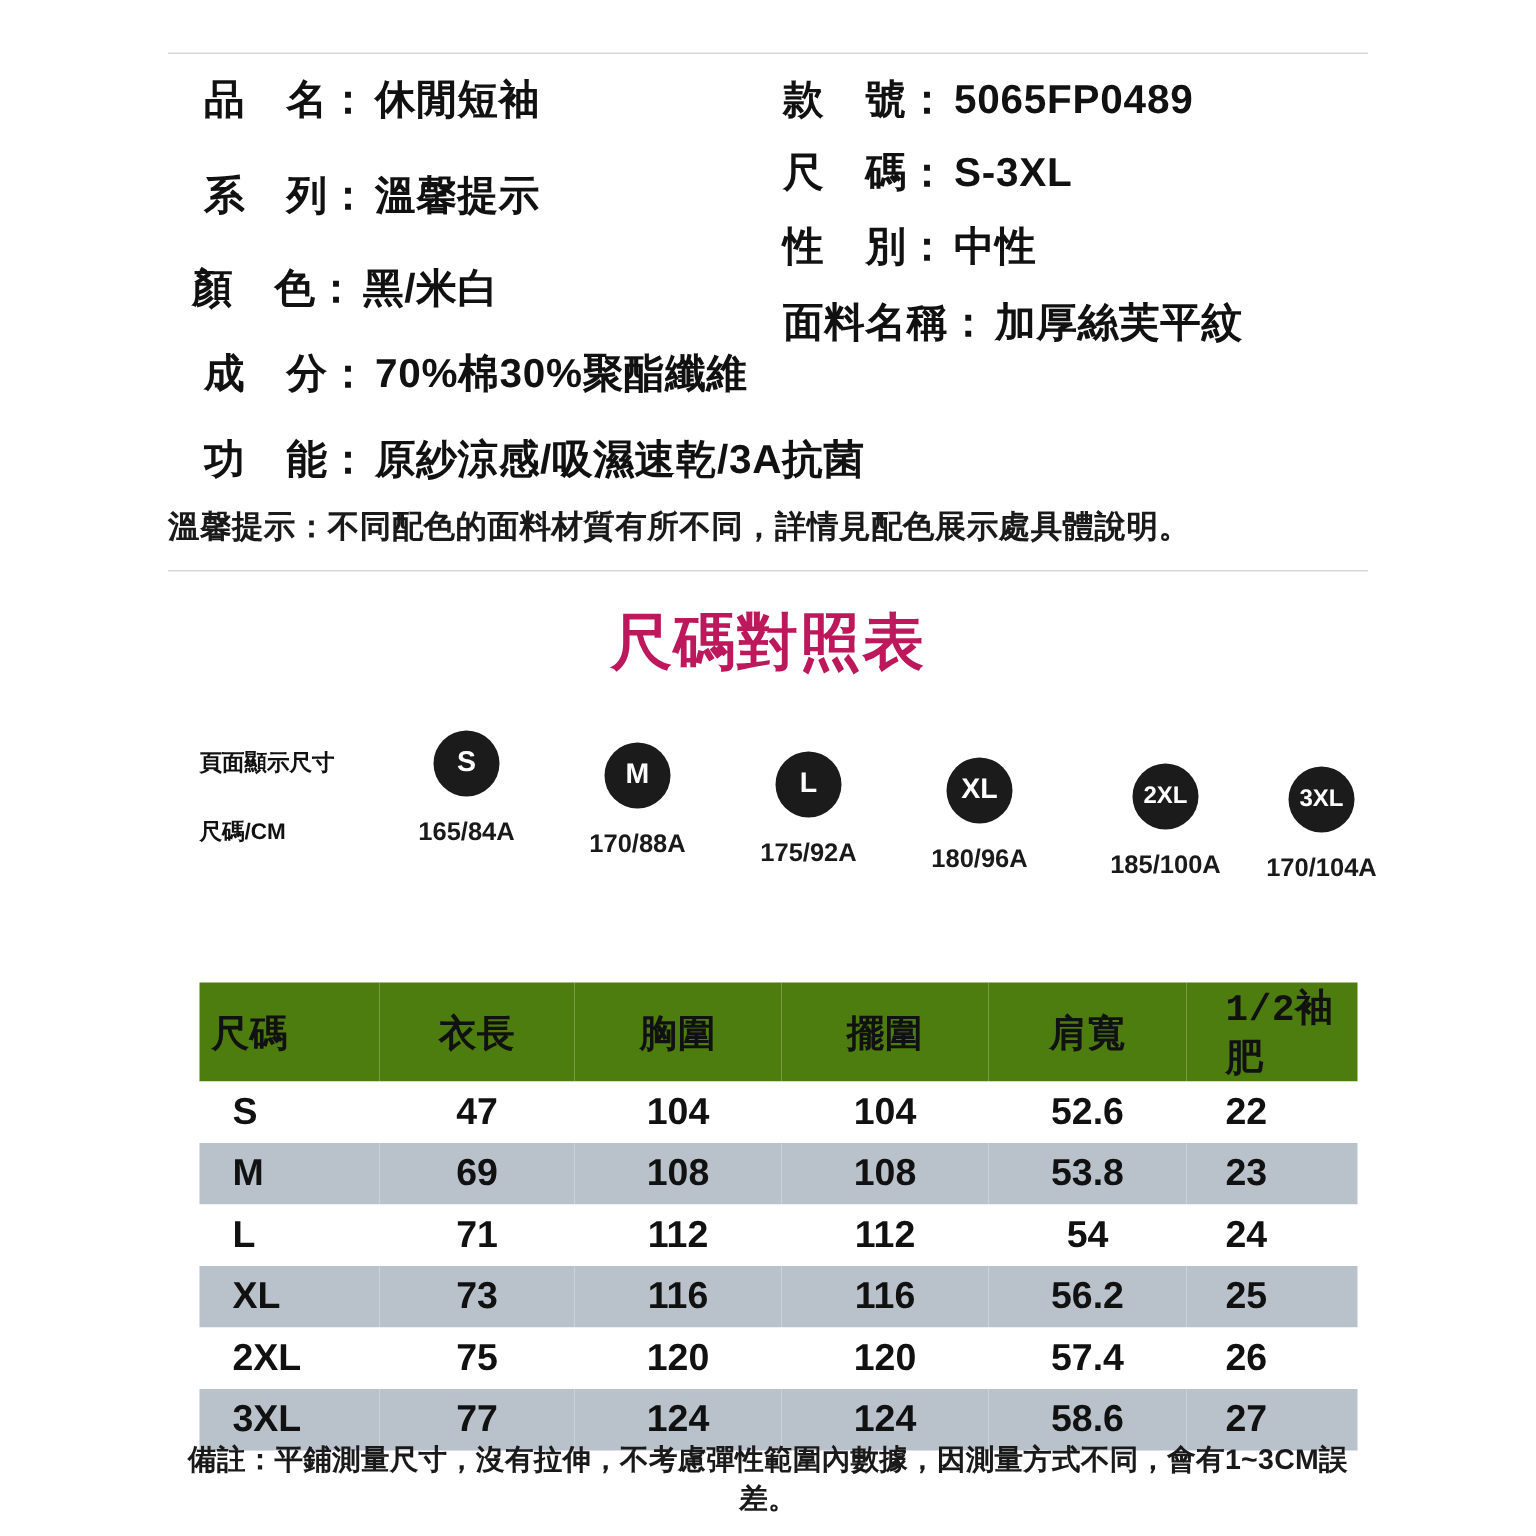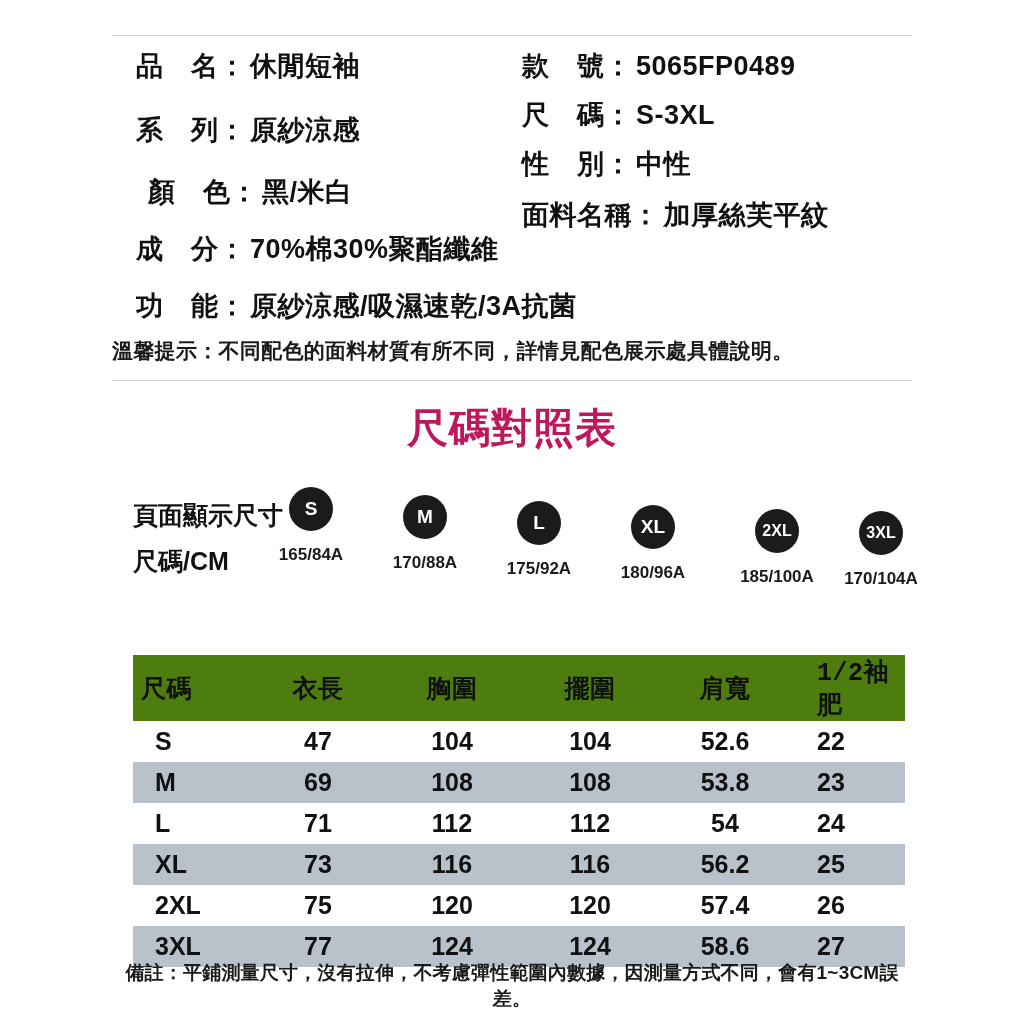--- a/index.html
+++ b/index.html
@@ -57,21 +57,21 @@
   .spec-label {
     display: inline-block;
     font-weight: 700;
   }
   .spec-colon { font-weight: 700; }
   .spec-value { font-weight: 700; padding-left: 4px; }
 
   
   .p-name   { left: 24px;  top: 6px; }
   .p-series { left: 24px;  top: 70px; }
-  .p-color  { left: 36px;  top: 132px; }
+  .p-color  { left: 16px;  top: 132px; }
   .p-comp   { left: 24px;  top: 189px; }
   .p-func   { left: 24px;  top: 246px; }
 
   
   .p-model  { left: 410px; top: 6px; }
   .p-size   { left: 410px; top: 55px; }
   .p-gender { left: 410px; top: 104px; }
   .p-fabric { left: 410px; top: 155px; }
 
   .tip {
@@ -102,21 +102,21 @@
   
   .badge-area {
     position: absolute;
     top: 483px;
     left: 133px;
     width: 772px;
     height: 90px;
   }
   .badge-row-label {
     position: absolute;
-    font-size: 25px;
+    font-size: 15px;
     font-weight: 700;
     color: #111111;
     white-space: nowrap;
   }
   .label-display { left: 0px; top: 16px; }
   .label-cm      { left: 0px; top: 62px; }
 
   .badge-cols {
     position: absolute;
     left: 124px;
@@ -230,21 +230,21 @@
   <div class="rule rule-top"></div>
 
   <div class="spec">
     <div class="spec-grid">
 
       <div class="spec-item p-name">
         <span class="spec-label">品　名</span><span class="spec-colon">：</span><span class="spec-value">休閒短袖</span>
       </div>
 
       <div class="spec-item p-series">
-        <span class="spec-label">系　列</span><span class="spec-colon">：</span><span class="spec-value">原紗涼感</span>
+        <span class="spec-label">系　列</span><span class="spec-colon">：</span><span class="spec-value">溫馨提示</span>
       </div>
 
       <div class="spec-item p-color">
         <span class="spec-label">顏　色</span><span class="spec-colon">：</span><span class="spec-value">黑/米白</span>
       </div>
 
       <div class="spec-item p-comp">
         <span class="spec-label">成　分</span><span class="spec-colon">：</span><span class="spec-value">70%棉30%聚酯纖維</span>
       </div>
 

